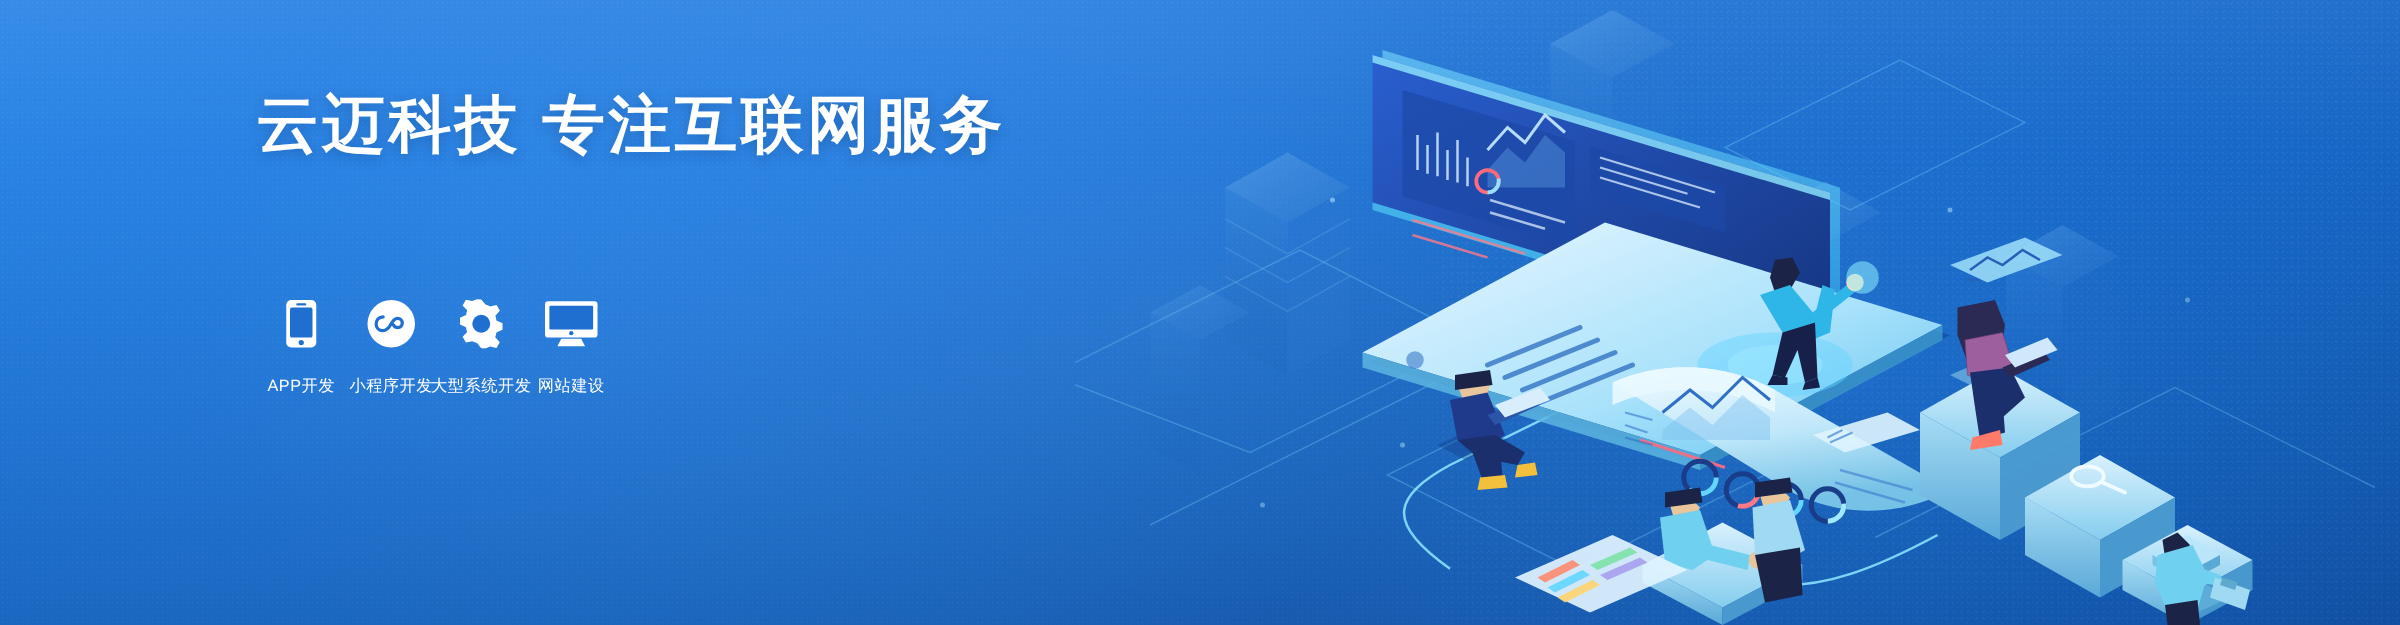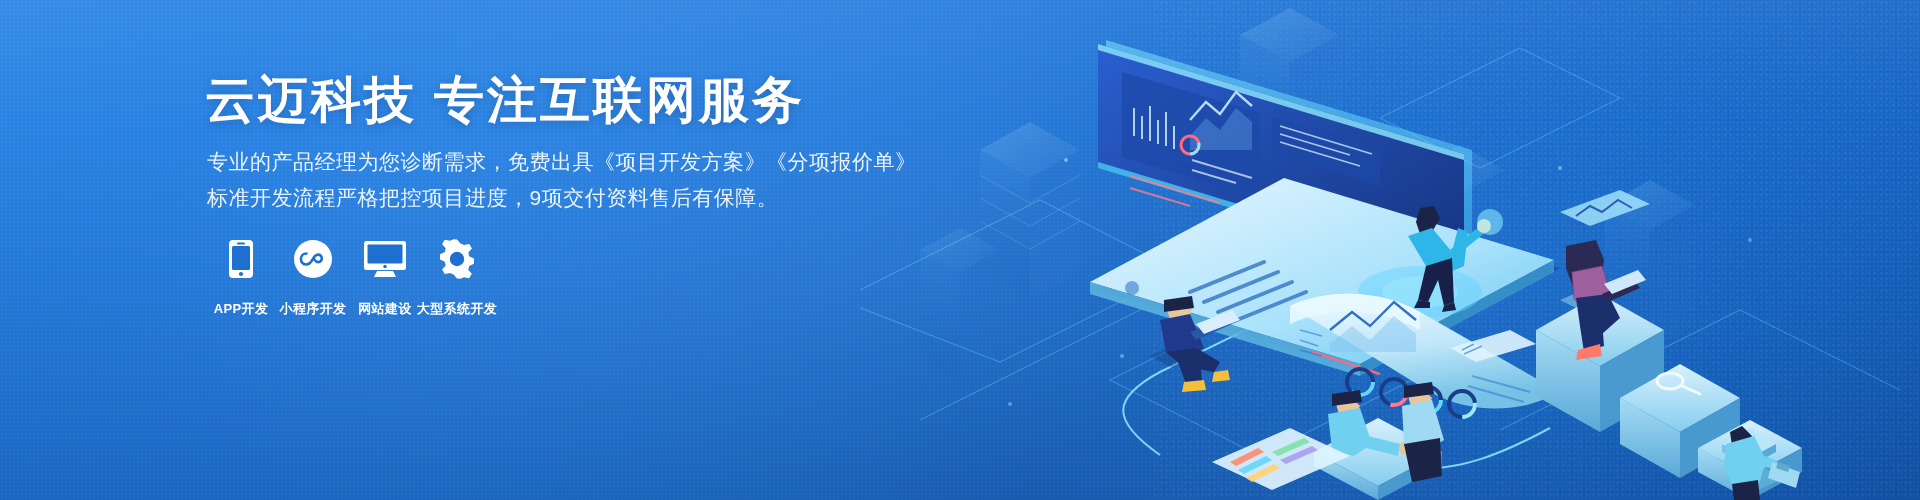--- a/index.html
+++ b/index.html
@@ -57,21 +57,21 @@
   }
   .service{
     width:72px;display:flex;flex-direction:column;align-items:center;cursor:pointer;
   }
   .service + .service{margin-left:0px;align-items:center;}
   .svc-icon{
     height:54px;display:flex;align-items:center;justify-content:center;
   }
   .svc-icon svg{display:block;}
   .svc-label{
-    margin-top:14px;font-size:13px;font-weight:bold;color:#ffffff;
+    margin-top:14px;font-size:13px;font-weight:normal;color:#ffffff;
     letter-spacing:.4px;white-space:nowrap;
   }
 
   
   .illustration{
     position:absolute;right:0;top:0;width:1060px;height:500px;
     pointer-events:none;
   }
   .illustration svg{display:block;width:1060px;height:500px;}
 </style>
@@ -393,24 +393,20 @@
         <circle cx="890" cy="240" r="2" opacity=".4"></circle>
         <circle cx="150" cy="404" r="2" opacity=".4"></circle>
       </g>
     </svg>
   </div>
 
   <div class="content">
 
     <div class="headline">云迈科技 专注互联网服务</div>
 
-    <div class="subtitle">
-      <div>专业的产品经理为您诊断需求，免费出具《项目开发方案》《分项报价单》</div>
-      <div>标准开发流程严格把控项目进度，9项交付资料售后有保障。</div>
-    </div>
 
     <div class="services">
 
       <div class="service">
         <span class="svc-icon">
           <svg width="26" height="40" viewBox="0 0 26 40" aria-hidden="true">
             <rect x="1" y="1" width="24" height="38" rx="4" fill="#ffffff"></rect>
             <rect x="4" y="7" width="18" height="24" rx="1.5" fill="#1e6fd0"></rect>
             <rect x="9" y="3.6" width="8" height="1.8" rx="0.9" fill="#1e6fd0"></rect>
             <circle cx="13" cy="35" r="2.1" fill="#1e6fd0"></circle>
@@ -425,35 +421,35 @@
             <circle cx="20" cy="20" r="19" fill="#ffffff"></circle>
             <path d="M13.5 14.5c-3.4 0-5.6 2.6-5.6 5.6 0 3.2 2.4 5.4 5.3 5.4 3.3 0 5.2-2.6 6.6-5.3 1.3-2.5 2.8-4.6 5.2-4.6 2.2 0 3.8 1.6 3.8 3.8 0 2.1-1.5 3.7-3.6 3.7-1.6 0-2.7-.9-3.5-2.2" fill="none" stroke="#1e6fd0" stroke-width="2.6" stroke-linecap="round"></path>
           </svg>
         </span>
         <span class="svc-label">小程序开发</span>
       </div>
 
 
       <div class="service">
         <span class="svc-icon">
+          <svg width="40" height="40" viewBox="0 0 40 40" aria-hidden="true">
+            <path d="M20 0.5l3.4 4.1a15.8 15.8 0 0 1 3.7 1.5l5.2-1.1 2.6 4.6-3.6 3.9c.4 1.2.7 2.5.8 3.8l4.9 2.2v5.3l-4.9 2.2c-.2 1.3-.4 2.6-.9 3.8l3.6 3.9-2.6 4.6-5.2-1.1a15.8 15.8 0 0 1-3.7 1.5L20 39.5l-3.4-4.1a15.8 15.8 0 0 1-3.7-1.5l-5.2 1.1-2.6-4.6 3.6-3.9a15.4 15.4 0 0 1-.9-3.8L3 20.5v-5.3l4.9-2.2c.2-1.3.4-2.6.8-3.8L5.1 5.3l2.6-4.6 5.2 1.1A15.8 15.8 0 0 1 16.6 .3z" fill="#ffffff"></path>
+            <circle cx="20" cy="20" r="7.2" fill="#1e6fd0"></circle>
+          </svg>
+        </span>
+        <span class="svc-label">大型系统开发</span>
+      </div>
+
+      <div class="service">
+        <span class="svc-icon">
           <svg width="44" height="38" viewBox="0 0 44 38" aria-hidden="true">
             <rect x="1" y="1" width="42" height="29" rx="2.5" fill="#ffffff"></rect>
             <rect x="4.5" y="4.5" width="35" height="19" rx="1" fill="#1e6fd0"></rect>
             <circle cx="22" cy="26.5" r="1.7" fill="#1e6fd0"></circle>
             <path d="M14 31 L30 31 L33 37 L11 37 Z" fill="#ffffff"></path>
           </svg>
         </span>
         <span class="svc-label">网站建设</span>
       </div>
 
-      <div class="service">
-        <span class="svc-icon">
-          <svg width="40" height="40" viewBox="0 0 40 40" aria-hidden="true">
-            <path d="M20 0.5l3.4 4.1a15.8 15.8 0 0 1 3.7 1.5l5.2-1.1 2.6 4.6-3.6 3.9c.4 1.2.7 2.5.8 3.8l4.9 2.2v5.3l-4.9 2.2c-.2 1.3-.4 2.6-.9 3.8l3.6 3.9-2.6 4.6-5.2-1.1a15.8 15.8 0 0 1-3.7 1.5L20 39.5l-3.4-4.1a15.8 15.8 0 0 1-3.7-1.5l-5.2 1.1-2.6-4.6 3.6-3.9a15.4 15.4 0 0 1-.9-3.8L3 20.5v-5.3l4.9-2.2c.2-1.3.4-2.6.8-3.8L5.1 5.3l2.6-4.6 5.2 1.1A15.8 15.8 0 0 1 16.6 .3z" fill="#ffffff"></path>
-            <circle cx="20" cy="20" r="7.2" fill="#1e6fd0"></circle>
-          </svg>
-        </span>
-        <span class="svc-label">大型系统开发</span>
-      </div>
-
     </div>
   </div>
 </div>
 
 </body></html>

